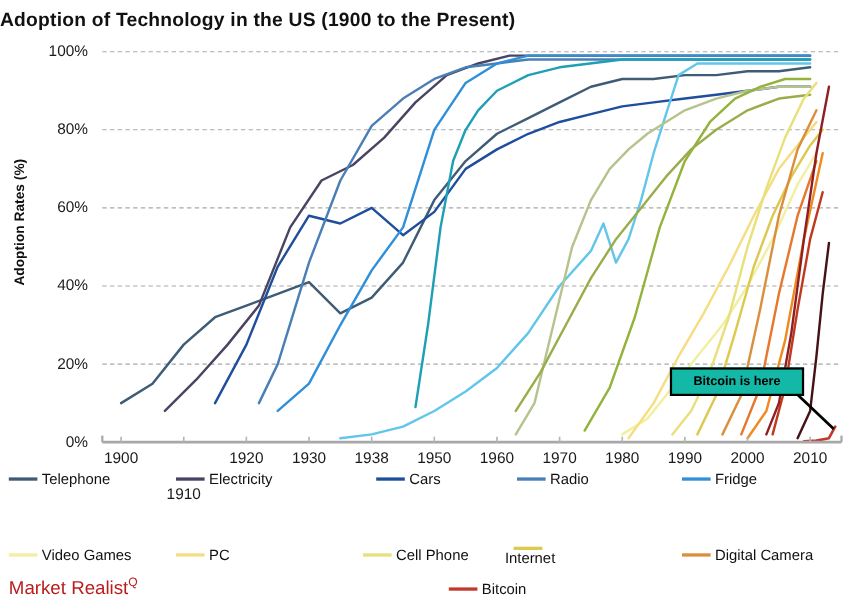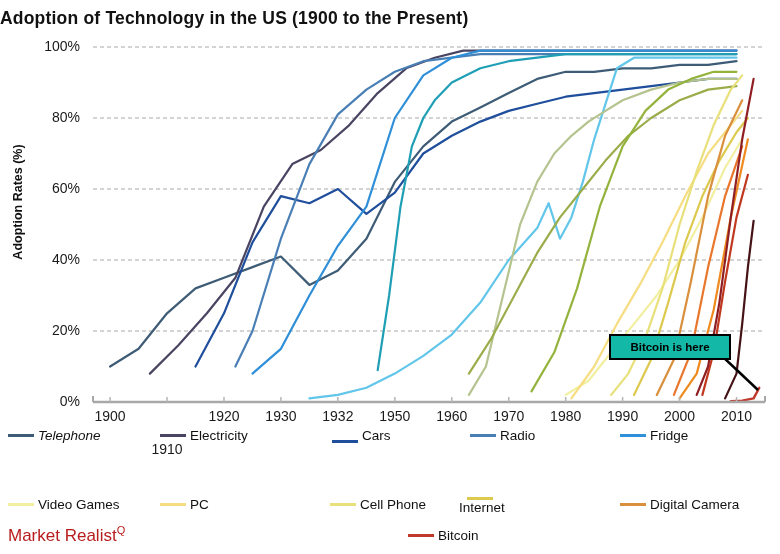--- a/index.html
+++ b/index.html
@@ -182,45 +182,45 @@
       <div class="ytick-label" style="left: 28px; top: 251px;">40%</div>
       <div class="ytick-label" style="left: 28px; top: 180px;">60%</div>
       <div class="ytick-label" style="left: 28px; top: 109px;">80%</div>
       <div class="ytick-label" style="left: 28px; top: 38px;">100%</div>
     </div>
   <div id="xtick-layer">
       <div class="xtick-label" style="left: 80.0847px;">1900</div>
       <div class="xtick-label" style="left: 137.034px; margin-top: 33px;">1910</div>
       <div class="xtick-label" style="left: 193.983px;">1920</div>
       <div class="xtick-label" style="left: 250.932px;">1930</div>
-      <div class="xtick-label" style="left: 307.881px;">1932</div>
+      <div class="xtick-label" style="left: 307.881px;">1938</div>
       <div class="xtick-label" style="left: 364.831px;">1950</div>
       <div class="xtick-label" style="left: 421.78px;">1960</div>
       <div class="xtick-label" style="left: 478.729px;">1970</div>
       <div class="xtick-label" style="left: 535.678px;">1980</div>
       <div class="xtick-label" style="left: 592.627px;">1990</div>
       <div class="xtick-label" style="left: 649.576px;">2000</div>
       <div class="xtick-label" style="left: 706.525px;">2010</div>
     </div>
 
   <div id="callout-box">
     <span>Bitcoin is here</span>
   </div>
 
   <div id="legend">
       <div class="legend-row" style="position: relative;">
-        <div class="legend-item" style="position: absolute; left: 0px; top: 0px; font-style: italic;">
+        <div class="legend-item" style="position: absolute; left: 0px; top: 0px;">
           <span class="legend-swatch" style="background: rgb(62, 92, 118);"></span>
           <span class="legend-label">Telephone</span>
         </div>
         <div class="legend-item" style="position: absolute; left: 152px; top: 0px;">
           <span class="legend-swatch" style="background: rgb(74, 68, 99);"></span>
           <span class="legend-label">Electricity</span>
         </div>
-        <div class="legend-item" style="position: absolute; left: 324px; top: 0px; align-items: flex-end;">
+        <div class="legend-item" style="position: absolute; left: 334px; top: 0px;">
           <span class="legend-swatch" style="background: rgb(31, 78, 156);"></span>
           <span class="legend-label">Cars</span>
         </div>
         <div class="legend-item" style="position: absolute; left: 462px; top: 0px;">
           <span class="legend-swatch" style="background: rgb(74, 127, 181);"></span>
           <span class="legend-label">Radio</span>
         </div>
         <div class="legend-item" style="position: absolute; left: 612px; top: 0px;">
           <span class="legend-swatch" style="background: rgb(47, 143, 216);"></span>
           <span class="legend-label">Fridge</span>

